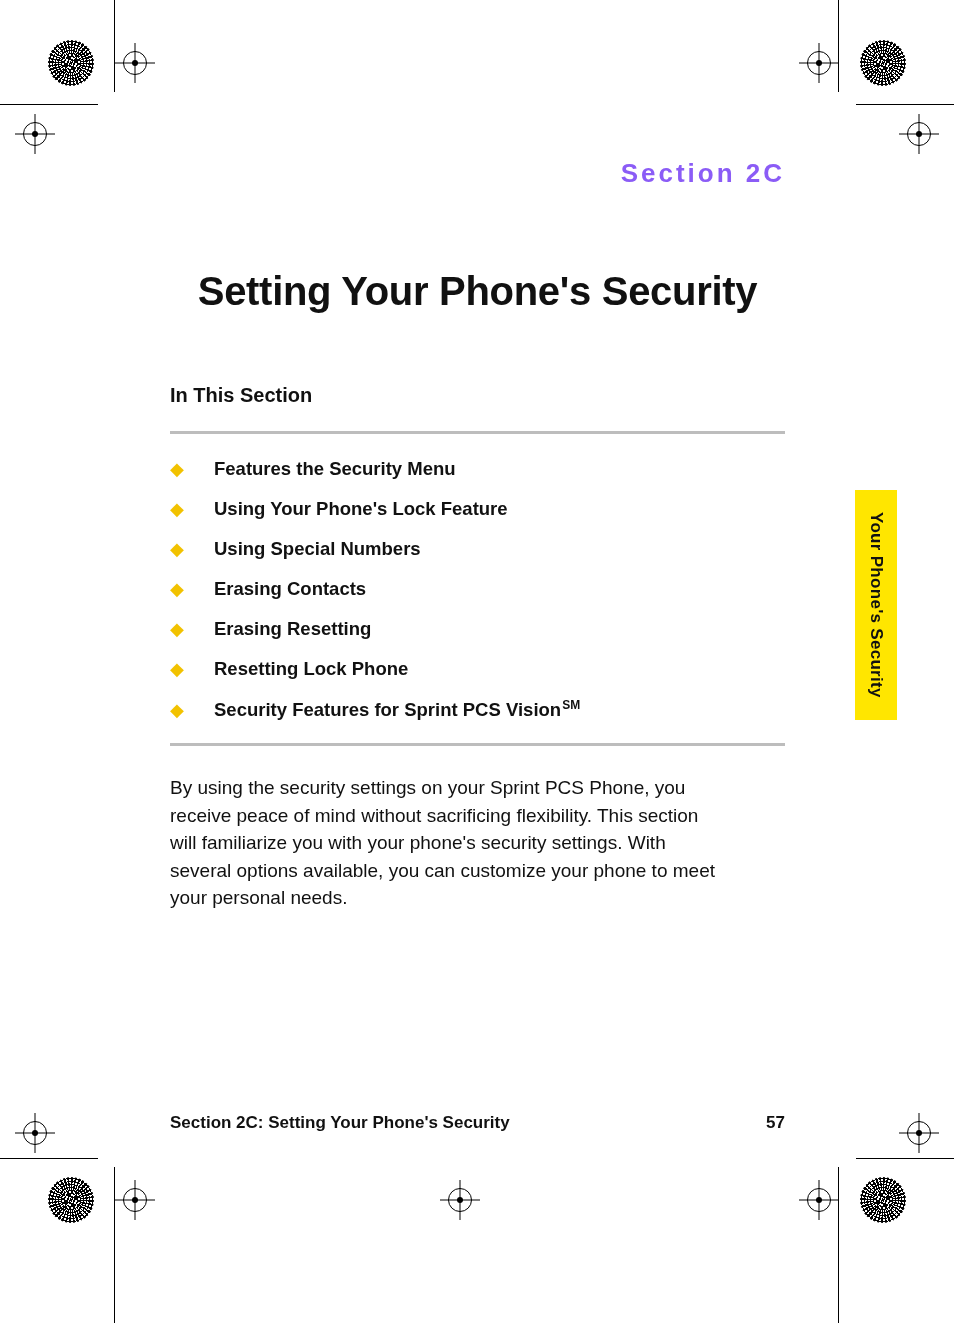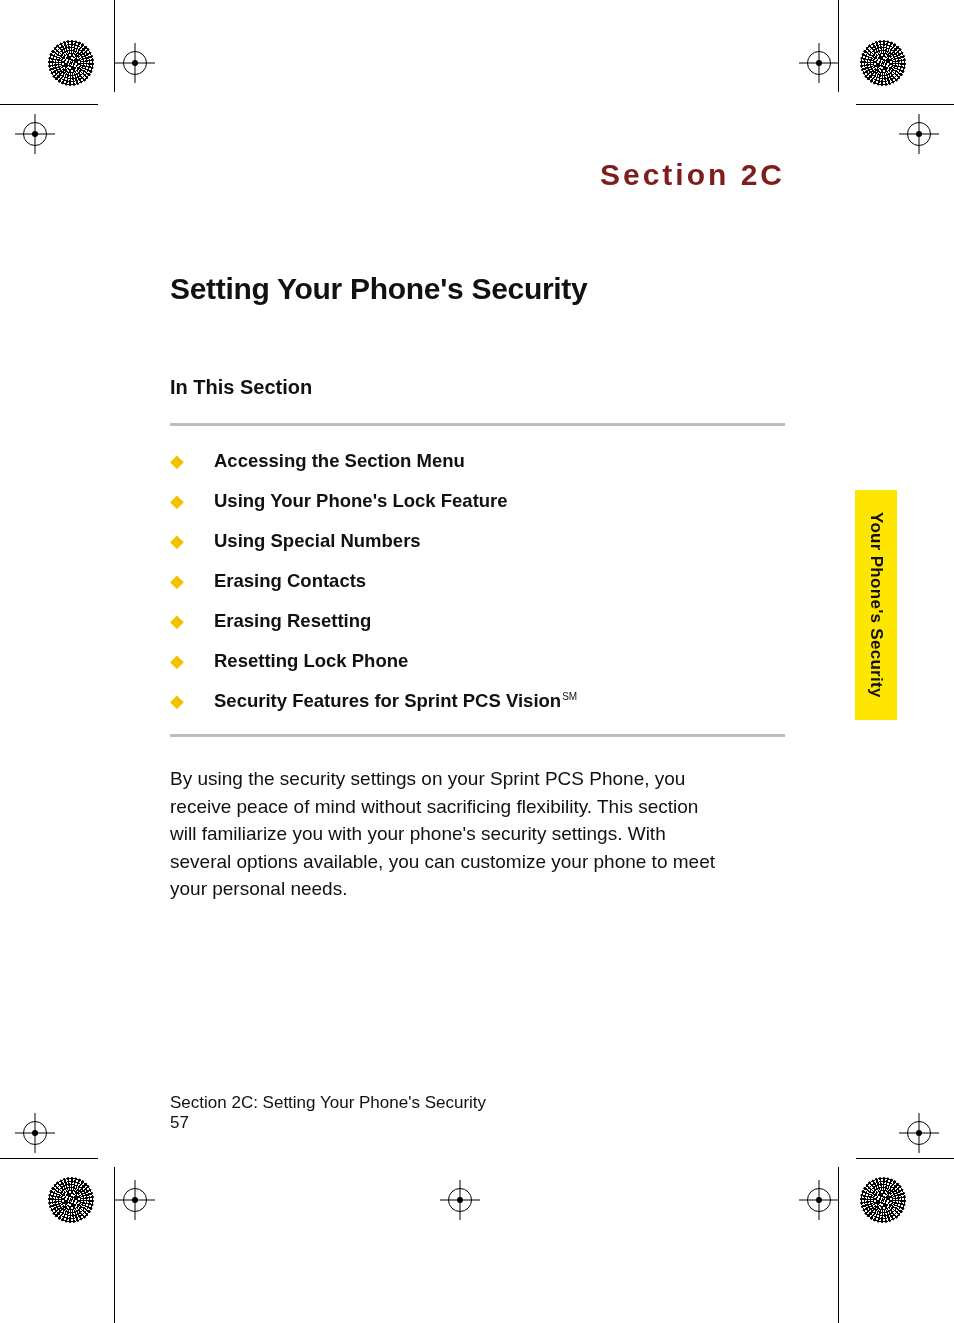--- a/index.html
+++ b/index.html
@@ -21,41 +21,41 @@
   .corner { position: absolute; width: 46px; height: 46px; border-radius: 50%;
             background:
               repeating-radial-gradient(circle at center, #000 0 1px, transparent 1px 3px),
               repeating-conic-gradient(#000 0 5deg, #fff 5deg 10deg);
             filter: contrast(200%);
           }
 
   
   .page { position: absolute; left: 170px; top: 158px; width: 615px; }
 
-  .section-label { text-align: right; font-weight: 700; font-size: 30px; letter-spacing: 3px; color: #7f1d1d; margin-bottom: 80px; }
+  .section-label { text-align: right; font-weight: 700; font-size: 26px; letter-spacing: 3px; color: #8b5cf6; margin-bottom: 80px; }
 
-  .title { font-weight: 700; font-size: 30px; color: #111; margin-bottom: 70px; letter-spacing: -0.3px; }
+  .title { font-weight: 700; font-size: 40px; color: #111; margin-bottom: 70px; letter-spacing: -0.3px; text-align: center; }
 
   .subhead { font-weight: 700; font-size: 20px; color: #111; margin-bottom: 24px; }
 
   .rule { height: 3px; background: #bdbdbd; margin-bottom: 24px; }
   .rule.bottom { margin-top: 22px; margin-bottom: 28px; }
 
   .toc { list-style: none; }
   .toc li { display: flex; align-items: baseline; margin-bottom: 18px; }
   .toc .bullet { color: #f2c200; font-size: 18px; width: 44px; text-align: left; line-height: 1; }
   .toc .label { font-weight: 700; font-size: 18.5px; color: #111; }
-  .toc .sm { font-size: 10px; font-weight: 400; vertical-align: super; margin-left: 1px; }
+  .toc .sm { font-size: 12px; font-weight: 700; vertical-align: super; margin-left: 1px; }
 
   .intro { font-size: 19px; line-height: 1.45; color: #111; max-width: 560px; }
 
   .tab { position: absolute; top: 490px; right: 57px; width: 42px; height: 230px; background: #ffe600; display: flex; align-items: center; justify-content: center; }
   .tab span { writing-mode: vertical-rl; font-weight: 700; font-size: 17px; color: #111; letter-spacing: 0.3px; }
 
-  .footer { position: absolute; left: 170px; bottom: 190px; width: 615px; display: flex; justify-content: space-between; font-weight: 400; font-size: 17px; color: #111; flex-direction: column; }
+  .footer { position: absolute; left: 170px; bottom: 190px; width: 615px; display: flex; justify-content: space-between; font-weight: 700; font-size: 17px; color: #111; }
 </style>
 </head>
 <body>
 
 <div class="marks">
   <div class="hline" style="left:0;   top:104px; width:98px;"></div>
   <div class="hline" style="right:0;  top:104px; width:98px;"></div>
   <div class="hline" style="left:0;   top:1158px;width:98px;"></div>
   <div class="hline" style="right:0;  top:1158px;width:98px;"></div>
 
@@ -113,21 +113,21 @@
   <div class="section-label">Section 2C</div>
 
   <h1 class="title">Setting Your Phone's Security</h1>
 
   <div class="subhead">In This Section</div>
   <div class="rule"></div>
 
   <ul class="toc">
     <li>
       <span class="bullet">◆</span>
-      <span class="label">Accessing the Section Menu</span>
+      <span class="label">Features the Security Menu</span>
     </li>
     <li>
       <span class="bullet">◆</span>
       <span class="label">Using Your Phone's Lock Feature</span>
     </li>
     <li>
       <span class="bullet">◆</span>
       <span class="label">Using Special Numbers</span>
     </li>
     <li>

